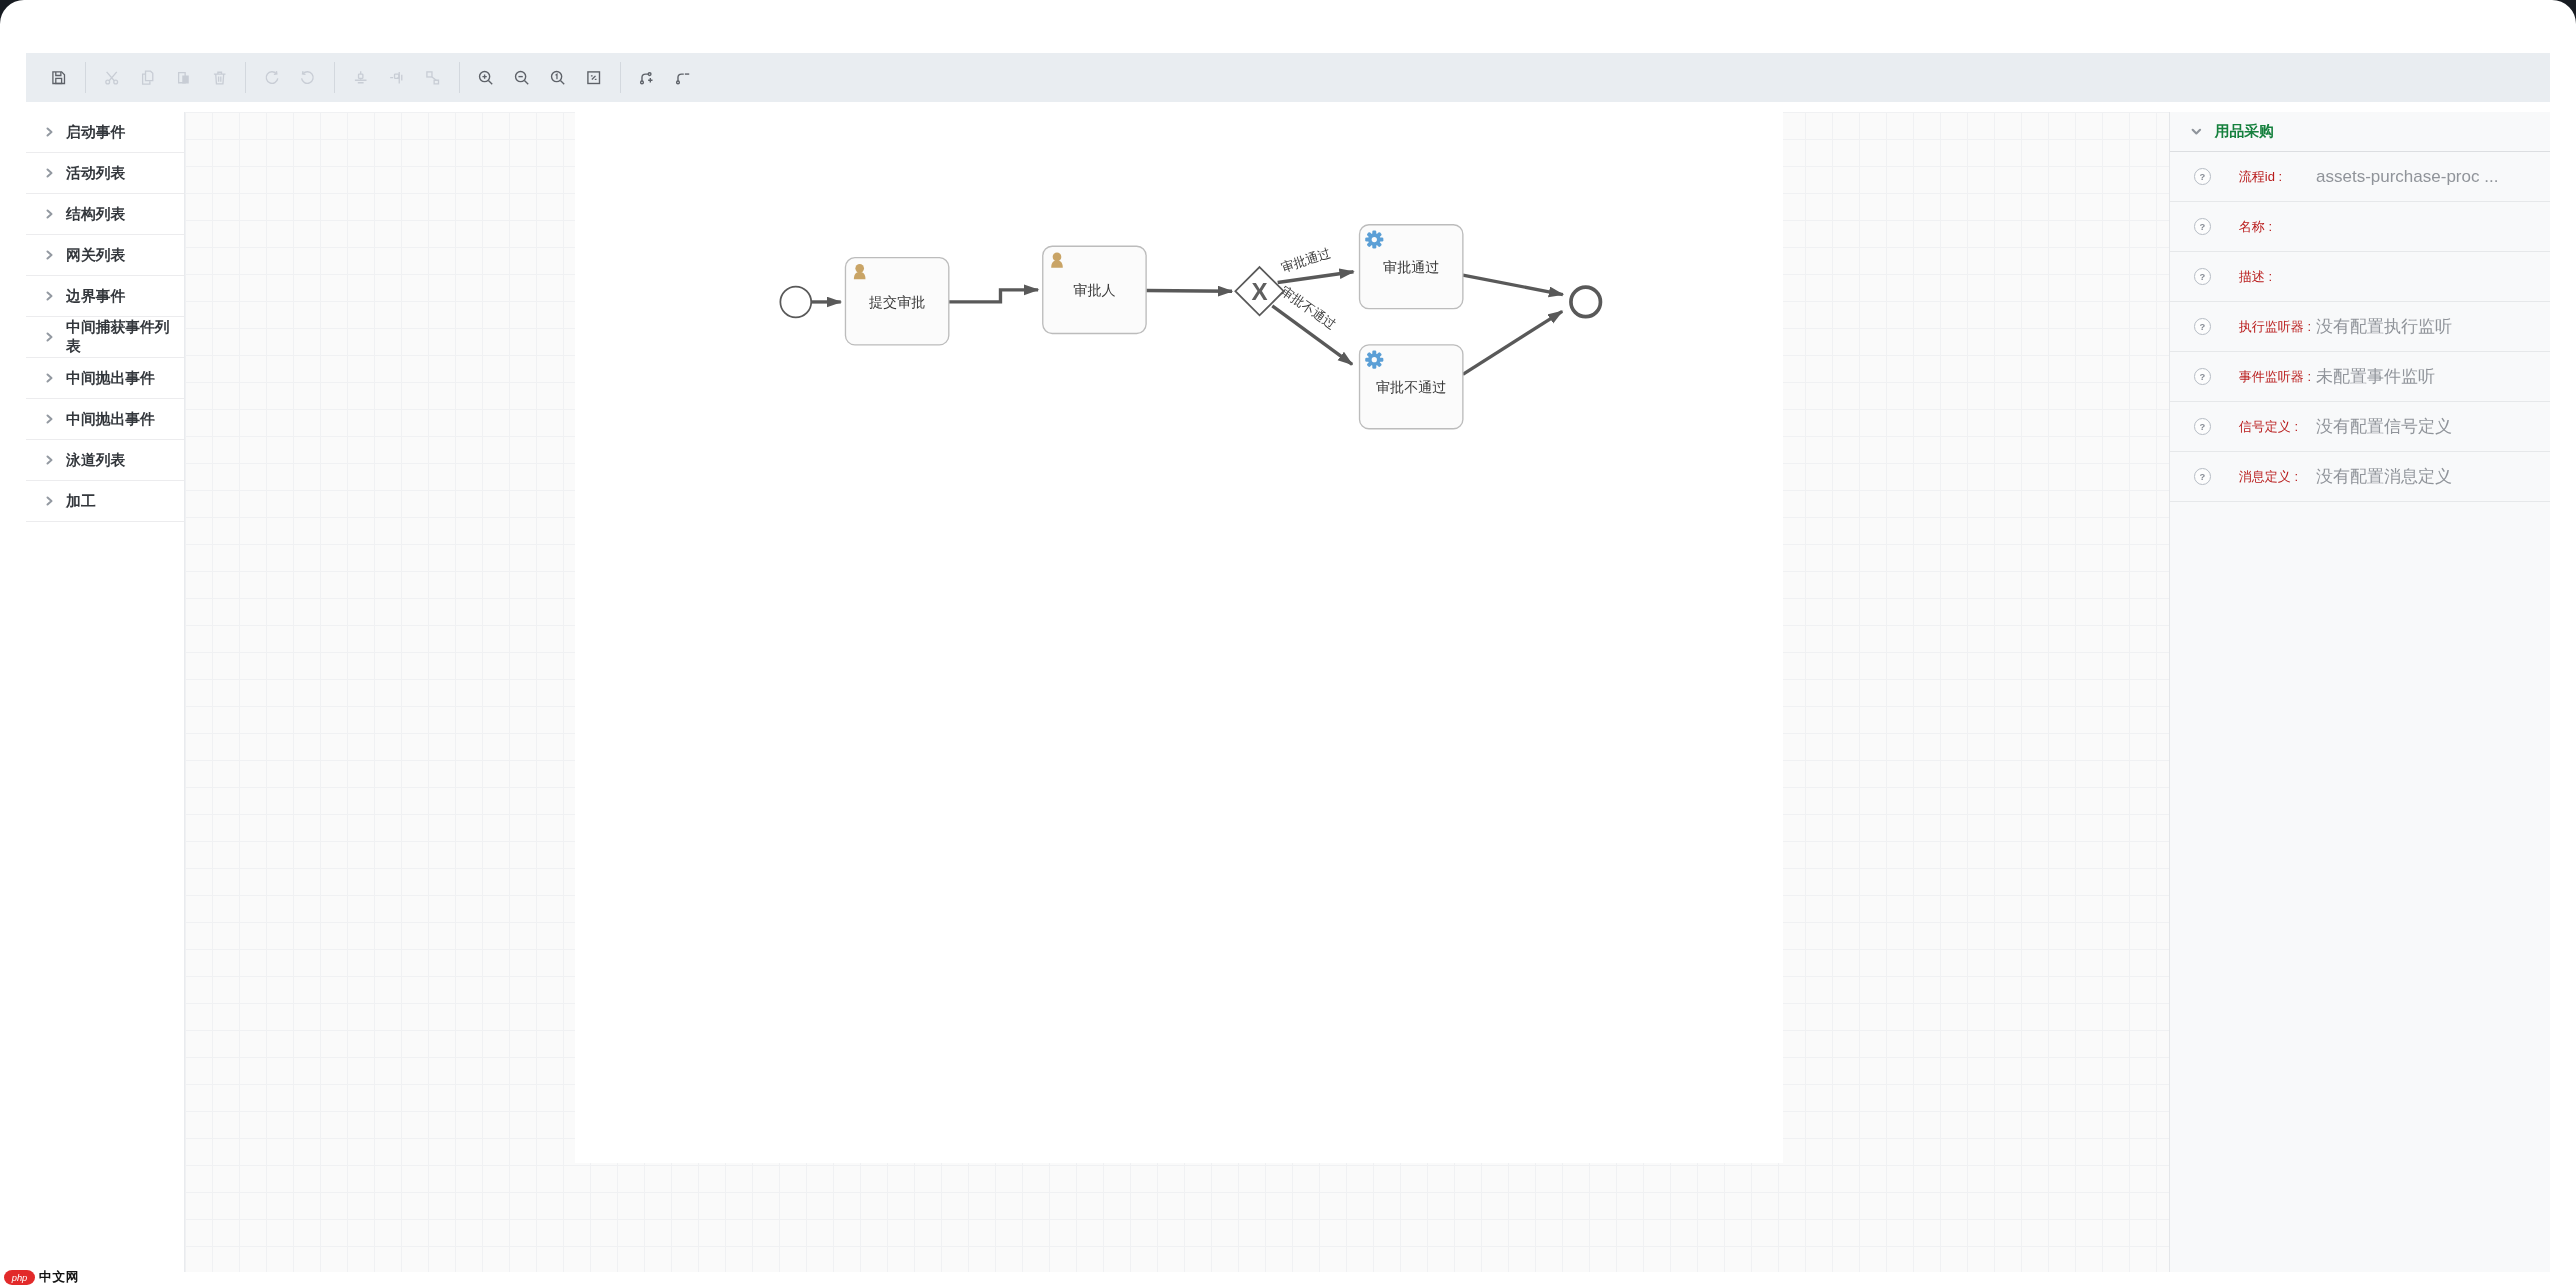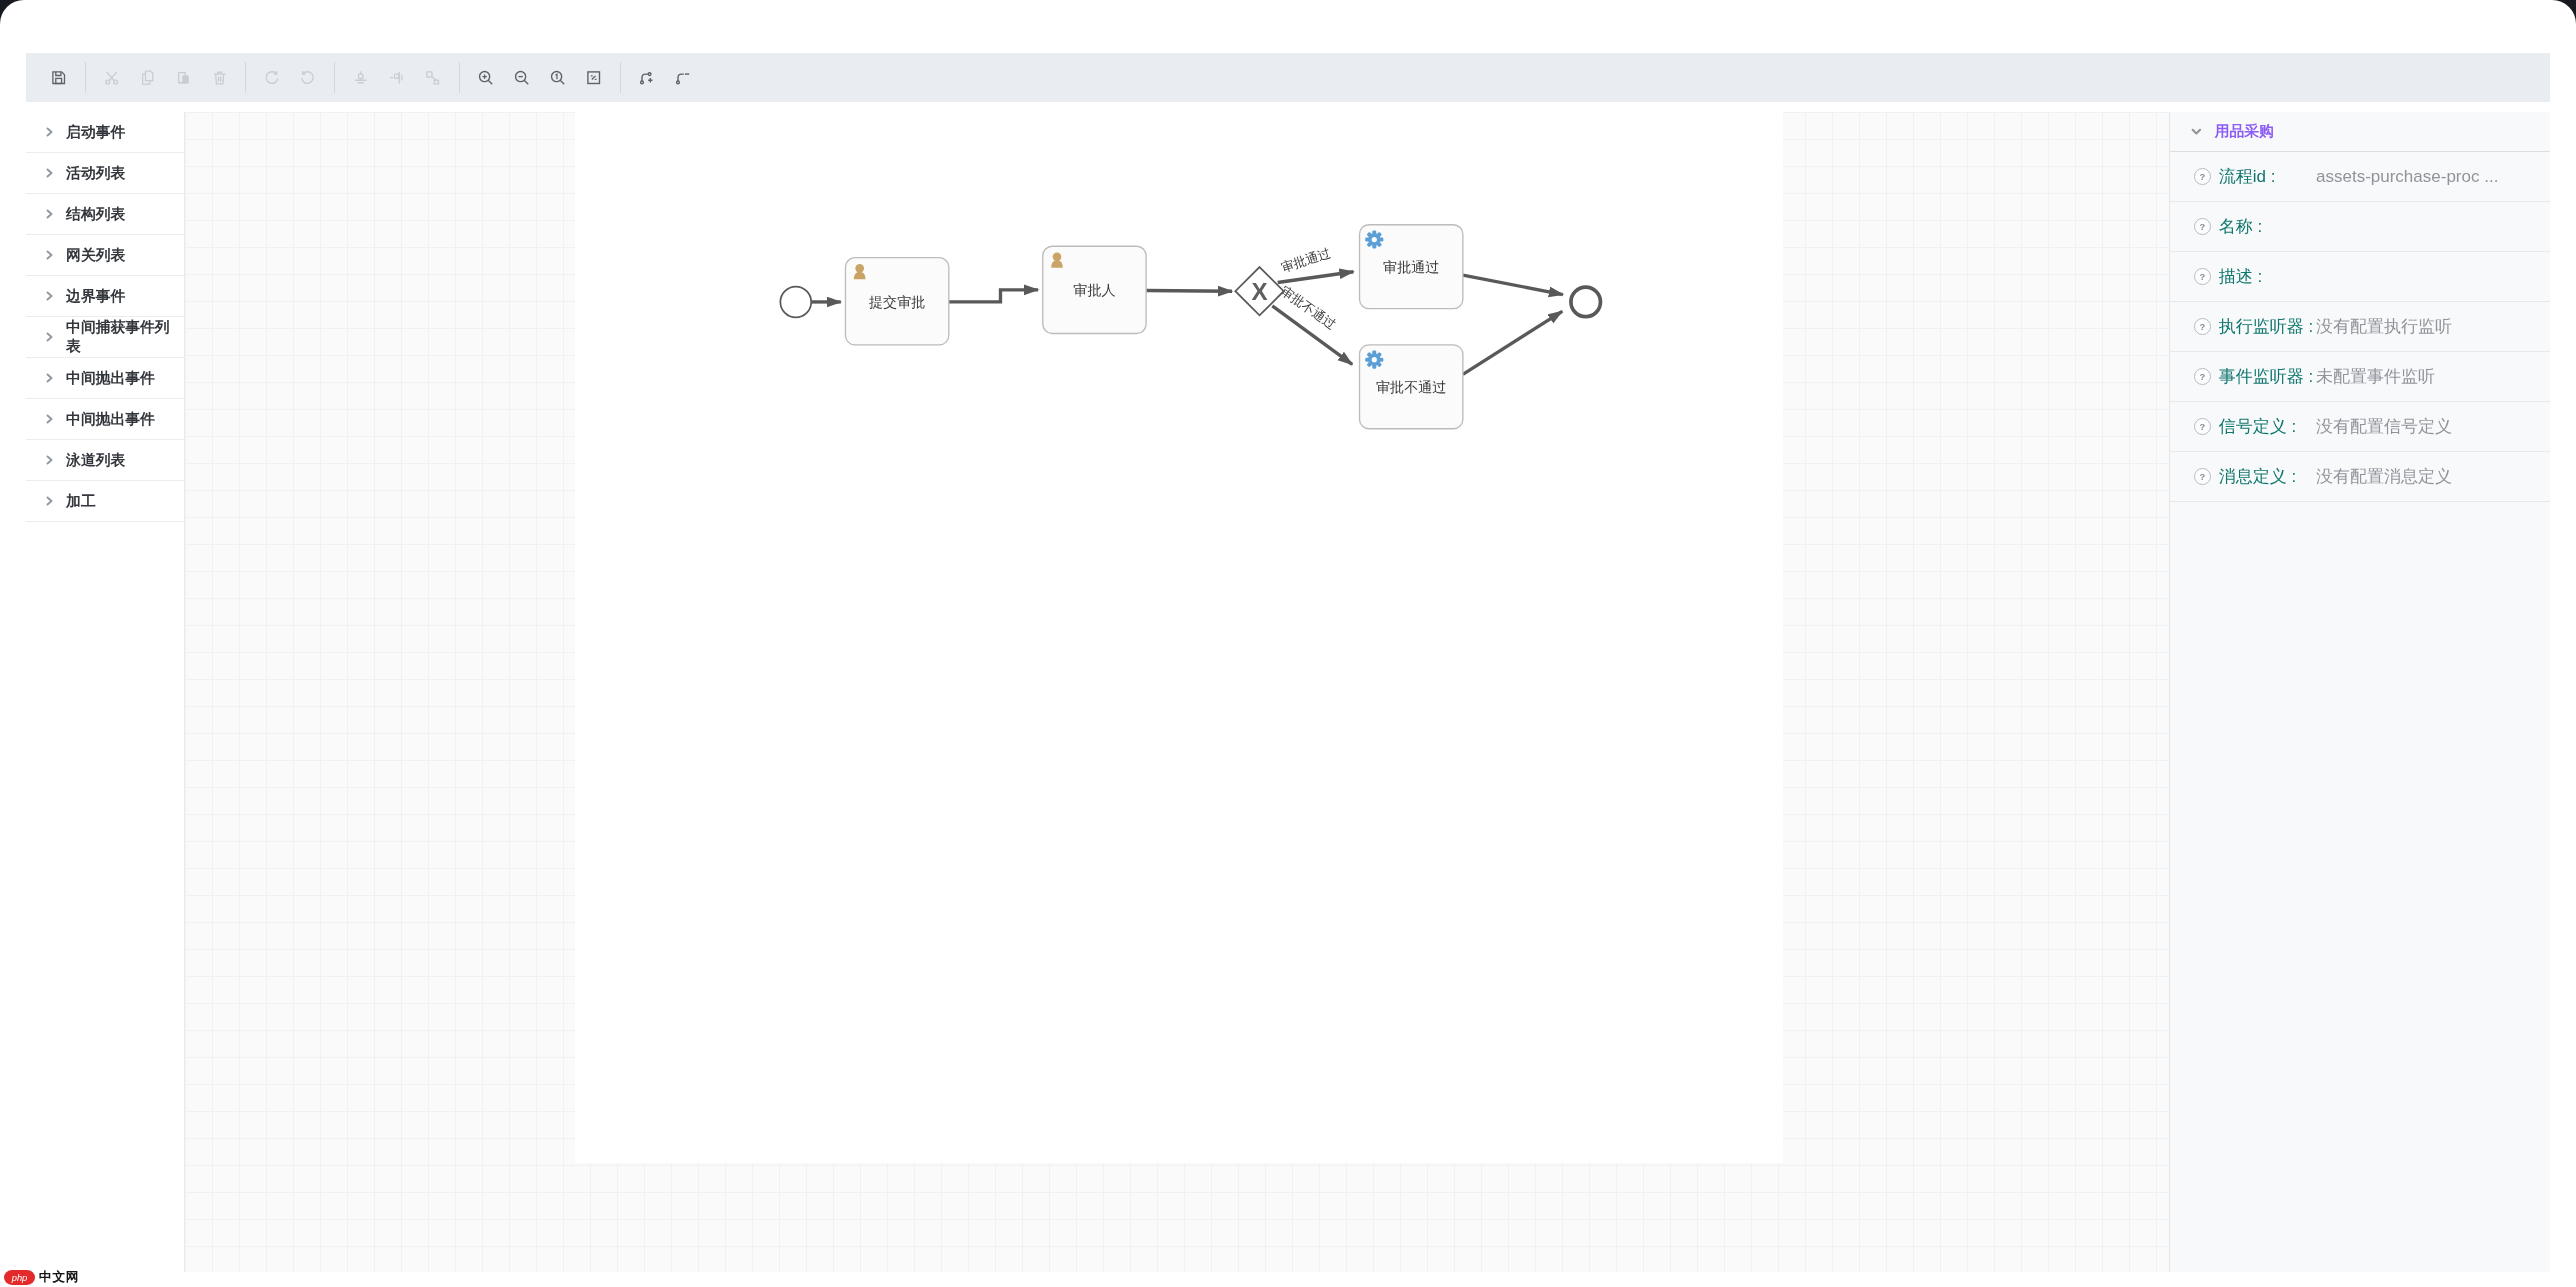--- a/index.html
+++ b/index.html
@@ -43,26 +43,26 @@
     background-size:27px 27px;
     border-left:0.7px solid #e9ebee}
   .sheet{position:absolute;left:390px;top:0;width:1208px;height:1051px;background:#ffffff}
   .sheet svg{display:block}
 
   
   .panel{position:absolute;left:2169px;top:0;width:380px;height:100%;
     background:#f8f9fa;border-left:0.7px solid #e4e6e9}
   .panel-header{height:39px;display:flex;align-items:center;gap:12px;padding-left:20px;
     border-bottom:0.7px solid #dcdee1;cursor:pointer}
-  .panel-header .ph-title{font-size:14.8px;font-weight:700;color:#8b5cf6}
+  .panel-header .ph-title{font-size:14.8px;font-weight:700;color:#15803d}
   .p-row{position:relative;height:49px;display:flex;align-items:center;padding-left:24px;
     border-bottom:0.7px solid #e6e8ea}
   .q-icon{flex:none;width:14.8px;height:14.8px;border-radius:50%;border:1.3px solid #b7bdc5;color:#868c95;
     display:flex;align-items:center;justify-content:center;font-size:9.4px;font-weight:700;background:#fdfdfd}
-  .p-label{margin-left:8px;font-size:17px;color:#0f766e}
+  .p-label{margin-left:28px;font-size:13px;color:#b91c1c}
   .p-value{position:absolute;left:146px;font-size:17px;color:#90949a;white-space:nowrap}
 
   
   .watermark{position:absolute;left:4px;bottom:1.3px;display:flex;align-items:center;gap:4px;z-index:9}
   .wm-pill{width:31px;height:15.4px;border-radius:8px/7.4px;background:#e22a2a;color:#fff;
     display:flex;align-items:center;justify-content:center;font-size:9.4px;font-weight:400;font-style:italic}
   .wm-text{font-size:12.7px;font-weight:800;color:#141414;letter-spacing:0.7px}
 
   text{font-family:"Liberation Sans","DejaVu Sans",sans-serif}
 </style>

